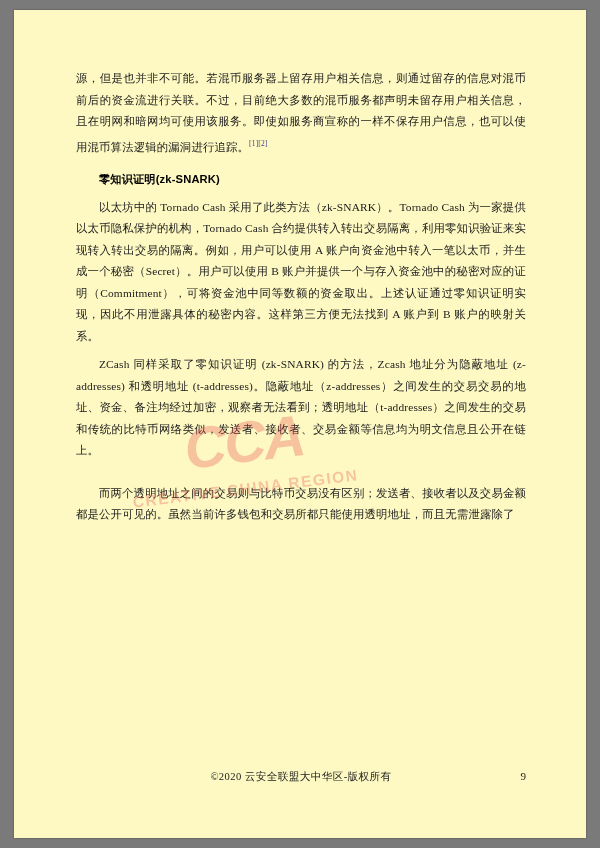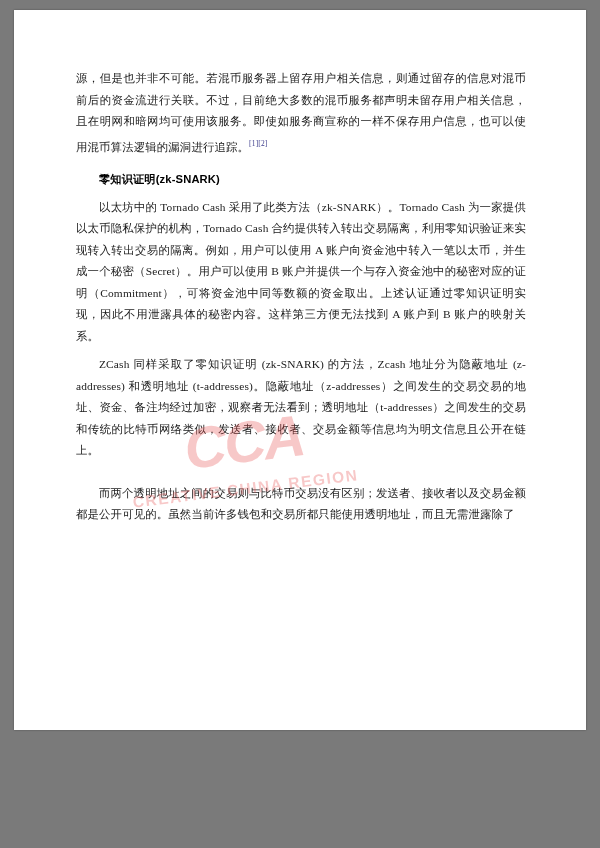--- a/index.html
+++ b/index.html
@@ -11,22 +11,22 @@
     height: 848px;
     background: #7a7a7a;
     font-family: "Liberation Serif", "DejaVu Serif", serif;
     overflow: hidden;
   }
   .page {
     position: absolute;
     left: 14px;
     top: 10px;
     width: 572px;
-    height: 720px;
-    background: #ffffff;
+    height: 828px;
+    background: #fef9c3;
     box-shadow: 0 0 2px rgba(0,0,0,0.35);
     overflow: hidden;
   }
   .content {
     position: absolute;
     left: 62px;
     top: 58px;
     width: 450px;
   }
   p {

